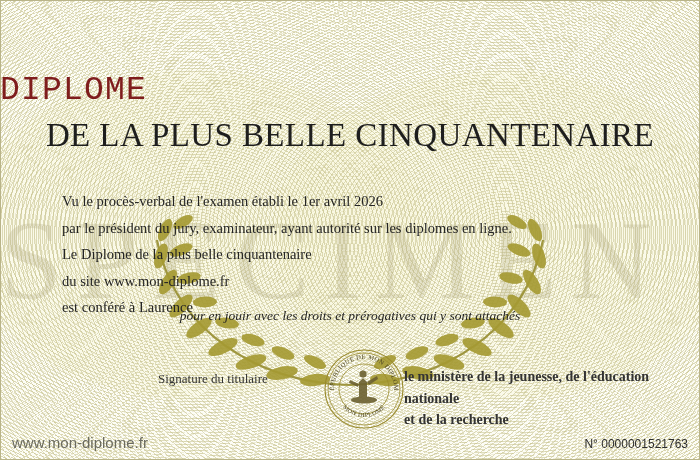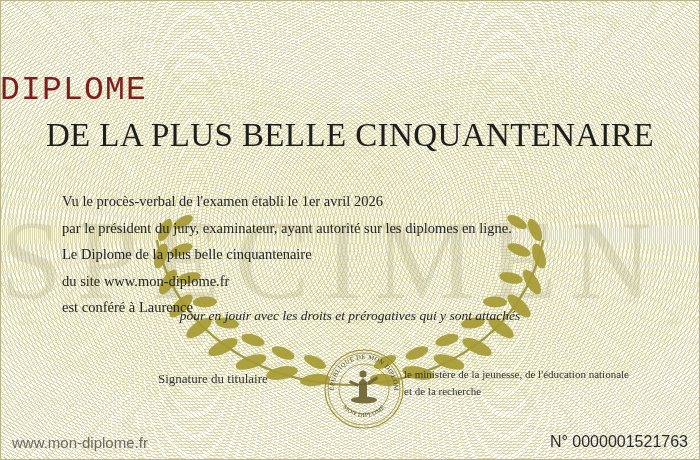--- a/index.html
+++ b/index.html
@@ -143,23 +143,24 @@
     top: 371px;
     left: 158px;
     font-size: 13px;
     color: #333;
   }
   .sig-right {
     position: absolute;
     top: 366px;
     left: 404px;
     width: 274px;
-    font-size: 11px;
+    font-size: 14px;
     color: #333;
     line-height: 1.55;
+    font-weight: bold;
   }
 
   
   .seal {
     position: absolute;
     left: 323px;
     top: 348px;
     width: 82px;
     height: 82px;
   }
@@ -172,21 +173,21 @@
     font-family: "Liberation Sans", sans-serif;
     font-size: 15px;
     color: #6a6a5e;
     margin-top: 48px;
   }
   .footer-right {
     position: absolute;
     right: 12px;
     bottom: 9px;
     font-family: "Liberation Sans", sans-serif;
-    font-size: 16px;
+    font-size: 12px;
     color: #2c2c2c;
   }
 </style>
 </head>
 <body>
 
 <div id="certificate">
 
   <div class="guilloche-fill"></div>
   <div class="guilloche"></div>

